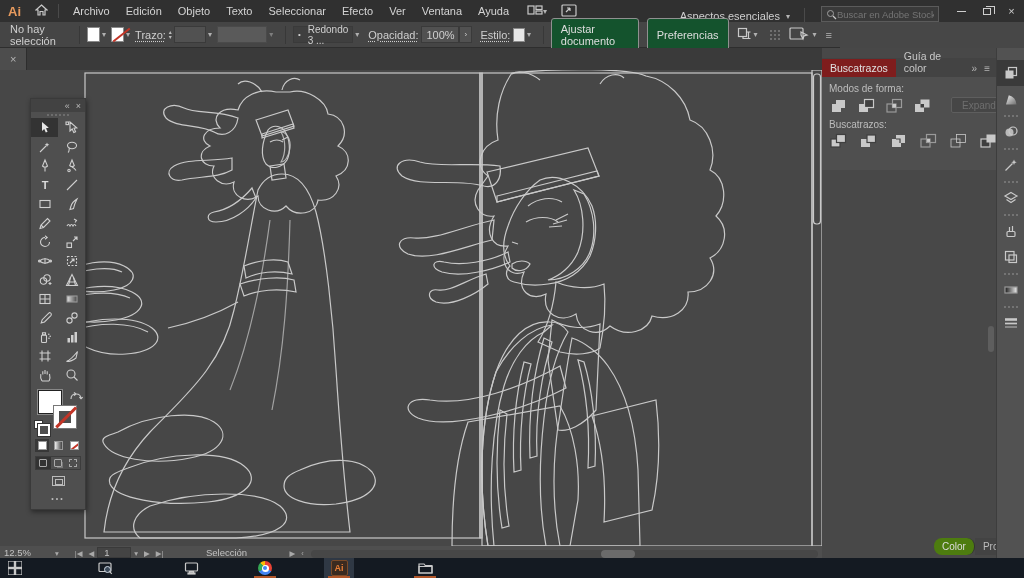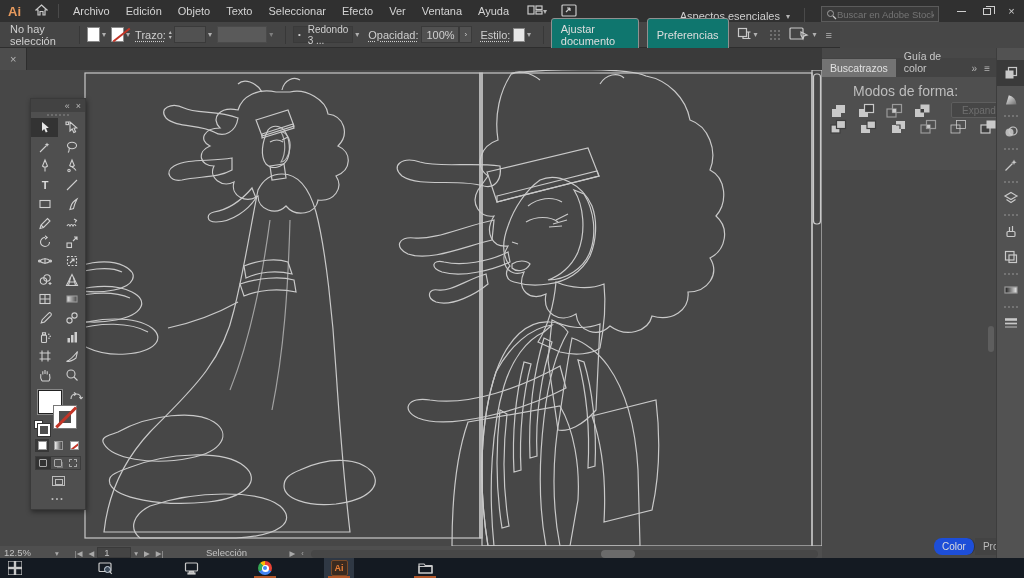--- a/index.html
+++ b/index.html
@@ -32,21 +32,21 @@
     border-bottom:1px solid #2e2e2e; display:flex; align-items:center; color:#cfcfcf; font-size:11px; }
   .cb-sep { width:1px; height:18px; background:#383838; margin:0 7px; }
   .swatch { width:17px; height:15px; border:1px solid #8a8a8a; background:#fff; position:relative; }
   .swatch.none::before { content:""; position:absolute; left:-1px; top:6px; width:21px; height:2px;
     background:#c33527; transform:rotate(-38deg); }
   .dd-ar { font-size:8px; color:#b0b0b0; margin:0 5px 0 2px; }
   .ulab { text-decoration:underline dotted; text-underline-offset:2px; margin-right:3px; }
   .stepper { display:flex; flex-direction:column; font-size:6px; line-height:5px; color:#bbb; margin-right:2px; }
   .field { height:17px; background:#515151; border:1px solid #3a3a3a; display:flex; align-items:center; padding:0 4px; }
   .field.dark { background:#3f3f3f; }
-  .btn { height:18px; border:1px solid #909090; border-radius:3px; background:#0f766e;
+  .btn { height:18px; border:1px solid #909090; border-radius:3px; background:#14532d;
     display:flex; align-items:center; padding:16px 9px; color:#dedede; margin-right:8px; }
   .dotgrid { width:12px; height:12px; margin:0 6px;
     background-image:radial-gradient(#6f6f6f 1px, transparent 1px); background-size:4px 4px; }
 
   
   #tabbar { position:absolute; left:0; top:48px; width:822px; height:22px; background:#3a3a3a; display:flex; }
   .doctab { height:22px; background:#4d4d4d; border-right:1px solid #2d2d2d; display:flex; align-items:center;
     padding:0 10px; color:#cccccc; font-size:10.5px; gap:9px; }
   .doctab .x { color:#b5b5b5; font-size:11px; }
 
@@ -92,33 +92,33 @@
   .scrmode { display:flex; justify-content:center; margin-top:6px; }
   .scr-ic { width:13px; height:10px; border:1px solid #bbb; position:relative; }
   .scr-ic::after { content:""; position:absolute; left:2px; top:2px; width:6px; height:4px; border:1px solid #bbb; }
   .tb-more { text-align:center; color:#bbb; font-size:7px; letter-spacing:2px; margin-top:9px; }
 
   
   #rightcol { position:absolute; left:822px; top:48px; width:202px; height:510px; background:#484848; }
   #pfpanel { position:absolute; left:0; top:10px; width:174px; height:112px; background:#4f4f4f; }
   .pf-tabs { height:19px; background:#434343; display:flex; align-items:flex-end; color:#c7c7c7; font-size:10.5px; }
   .pf-tab { padding:3px 8px 3px 8px; }
-  .pf-tab.active { background:#737373; color:#e0e0e0;margin-top:14px; }
+  .pf-tab.active { background:#7f1d1d; color:#e0e0e0;margin-top:14px; }
   .pf-tabs .tail { margin-left:auto; display:flex; gap:7px; padding:0 6px 3px 0; color:#b5b5b5; font-size:10px; }
-  .pf-lab { color:#bdbdbd; font-size:14px; padding:6px 7px 2px;margin-left:24px; }
+  .pf-lab { color:#bdbdbd; font-size:10px; padding:6px 7px 2px; }
   .pf-row { display:flex; align-items:center; padding:1px 7px 0; gap:9px; }
   .pf-ic { width:19px; height:15px; display:flex; align-items:center; }
   .expandir { margin-left:10px; height:16px; border:1px solid #5e5e5e; border-radius:2px; background:#464646;
     color:#6e6e6e; font-size:10px; padding:0 10px; display:flex; align-items:center; }
   .rp-scroll { position:absolute; left:166px; top:278px; width:6px; height:26px; background:#5e5e5e; border-radius:3px; }
 
   
   #bottomtabs { position:absolute; left:112px; top:490px; display:flex; font-size:10px; color:#bbb; }
   #bottomtabs .btab { padding:3px 8px; background:#434343; border-right:1px solid #333; }
-  #bottomtabs .btab.active { background:#1d4ed8; color:#ddd;border-radius:8px; }
+  #bottomtabs .btab.active { background:#4d7c0f; color:#ddd;border-radius:8px; }
 
   
   #dock { position:absolute; left:174px; top:0; width:28px; height:510px; background:#525252; border-left:1px solid #3d3d3d; }
   .dock-dots { width:14px; margin:3px auto 2px; border-top:2px dotted #747474; }
   .dock-it { width:28px; height:26px; display:flex; align-items:center; justify-content:center; }
   .dock-it.active { background:#3a3a3a; }
   .dock-it svg path, .dock-it svg rect, .dock-it svg circle { stroke:#c9c9c9; fill:none; stroke-width:1.2; }
 
   
   #statusbar { position:absolute; left:0; top:546px; width:822px; height:12px; background:#4f4f4f;
@@ -626,20 +626,21 @@
           </span>
         <span class="pf-ic">
             <svg width="19" height="15">
               <rect x="2" y="6" width="9" height="8" style="fill:#c9c9c9;stroke:none"></rect>
               <rect x="7.5" y="1.5" width="9" height="8" style="fill:#c9c9c9;stroke:none"></rect>
               <rect x="7.5" y="6" width="3.5" height="3.5" style="fill:#3f3f3f;stroke:none"></rect>
             </svg>
           </span>
         <span class="expandir">Expandir</span>
       </div>
+      <div class="pf-lab">Buscatrazos:</div>
       <div class="pf-row" style="gap:11px">
         <span class="pf-ic">
             <svg width="19" height="15">
               <rect x="2" y="6" width="9" height="8" style="fill:#c9c9c9;stroke:#3f3f3f"></rect>
               <rect x="7.5" y="1.5" width="9" height="8" style="fill:#c9c9c9;stroke:#3f3f3f"></rect>
             </svg>
           </span>
         <span class="pf-ic">
             <svg width="19" height="15">
               <rect x="2" y="6" width="9" height="8" style="fill:#c9c9c9;stroke:none"></rect>

